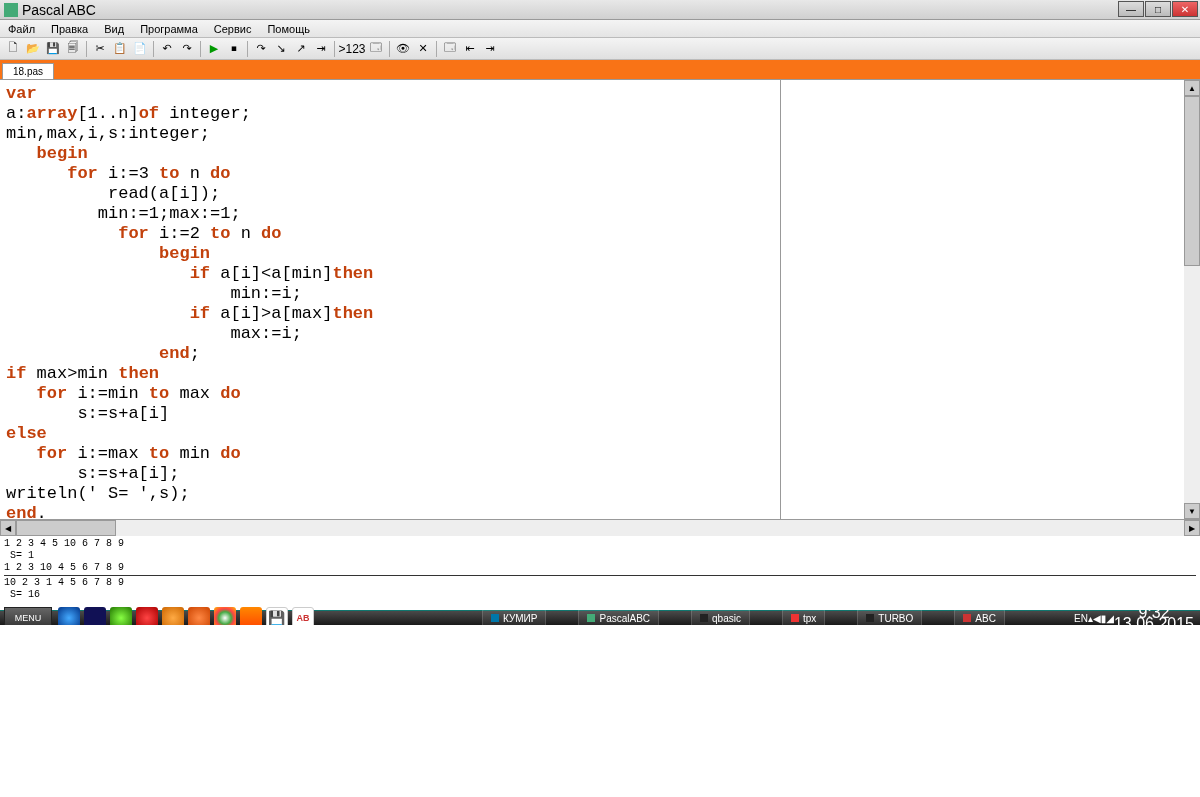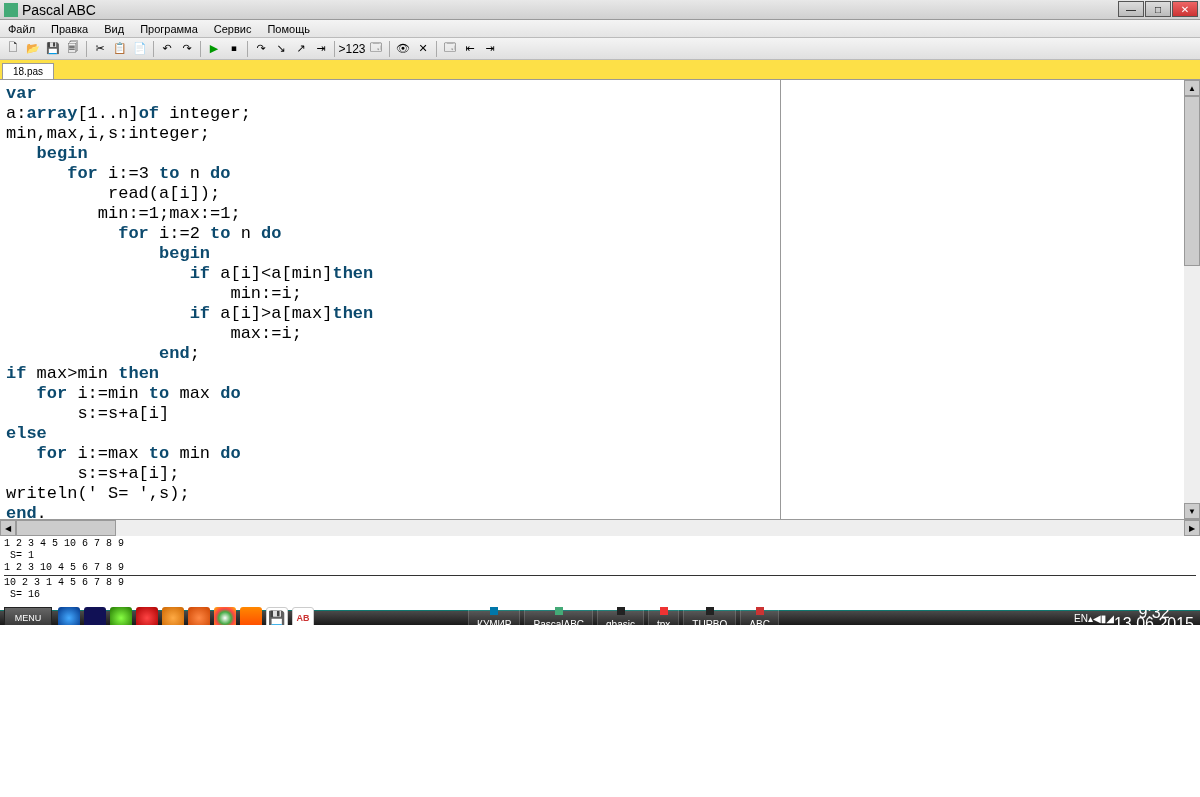--- a/index.html
+++ b/index.html
@@ -10,42 +10,42 @@
 .winbtns { position:absolute; right:2px; top:1px; display:flex; gap:1px; }
 .winbtn { width:26px; height:16px; border:1px solid #555; display:flex; align-items:center; justify-content:center; font-size:10px; cursor:pointer; }
 .winbtn.min { background:linear-gradient(#ddd,#bbb); }
 .winbtn.max { background:linear-gradient(#ddd,#bbb); }
 .winbtn.close { background:linear-gradient(#e66,#c33); color:#fff; }
 .menubar { height:18px; background:linear-gradient(#f4f4f4,#e4e4e4); border-bottom:1px solid #bbb; display:flex; align-items:center; padding-left:0; }
 .menubar span { padding:2px 8px; cursor:pointer; }
 .toolbar { height:22px; background:linear-gradient(#f4f4f4,#e0e0e0); border-bottom:1px solid #bbb; display:flex; align-items:center; padding-left:4px; gap:2px; }
 .tbtn { width:18px; height:18px; border:1px solid transparent; display:flex; align-items:center; justify-content:center; cursor:pointer; font-size:11px; }
 .tsep { width:1px; height:16px; background:#aaa; margin:0 2px; }
-.tabbar { height:20px; background:#fde047; border-bottom:1px solid #999; display:flex; align-items:flex-end; padding-left:2px; }
+.tabbar { height:20px; background:#f97316; border-bottom:1px solid #999; display:flex; align-items:flex-end; padding-left:2px; }
 .tab { background:#fff; border:1px solid #999; border-bottom:none; padding:2px 10px; font-size:10px; cursor:pointer; }
 .editor-wrap { display:flex; height:440px; border-bottom:1px solid #999; }
 .editor { flex:0 0 780px; background:#fff; overflow:auto; position:relative; }
 .rightpane { flex:1; background:#fff; border-left:1px solid #999; position:relative; }
 .rightpane .vsb { position:absolute; right:0; top:0; bottom:0; width:16px; background:#eee; }
 .rightpane .vsb .up,.rightpane .vsb .dn { height:16px; background:#ccc; border:1px solid #999; display:flex; align-items:center; justify-content:center; font-size:8px; }
 .rightpane .vsb .dn { position:absolute; bottom:0; width:16px; }
 .rightpane .vsb .thumb { position:absolute; top:16px; height:170px; left:0; right:0; background:#ccc; border:1px solid #999; }
 .code { font-family:"Courier New",monospace; font-size:17px; line-height:20px; padding:4px 6px; white-space:pre; }
-.kw { color:#0c4a6e; font-weight:bold; }
+.kw { color:#c2410c; font-weight:bold; }
 .hsb { height:16px; background:#eee; display:flex; align-items:center; }
 .hsb .lt,.hsb .rt { width:16px; height:16px; background:#ccc; border:1px solid #999; display:flex; align-items:center; justify-content:center; font-size:8px; }
 .hsb .track { flex:1; height:16px; position:relative; }
 .hsb .thumb { position:absolute; left:0; width:100px; top:0; bottom:0; background:#ccc; border:1px solid #999; }
 .output { font-family:"Courier New",monospace; font-size:10px; line-height:12px; padding:2px 4px; height:75px; background:#fff; border-bottom:1px solid #0f766e; white-space:pre; overflow:hidden; }
 .output .rule { border-bottom:1px solid #333; height:1px; margin:1px 0; }
 .statusbar { height:16px; background:linear-gradient(#f0f0f0,#dcdcdc); border-top:1px solid #aaa; display:flex; align-items:center; padding-left:4px; font-size:10px; gap:8px; }
 .taskbar { position:absolute; left:0; right:0; bottom:172px; height:14px; background:linear-gradient(#4a4a4a,#1a1a1a); display:flex; align-items:center; color:#fff; font-size:10px; }
 .taskbar .start { width:48px; height:22px; background:linear-gradient(#666,#333); border:1px solid #222; margin:0 4px; display:flex; align-items:center; justify-content:center; font-size:9px; }
 .taskbar .tico { width:22px; height:22px; margin:0 2px; border-radius:3px; display:flex; align-items:center; justify-content:center; }
-.taskbar .titem { padding:3px 8px; margin:0 2px; background:rgba(255,255,255,0.08); border:1px solid rgba(255,255,255,0.15); border-radius:2px; display:flex; align-items:center; gap:4px; cursor:pointer;flex-direction:column; }
+.taskbar .titem { padding:3px 8px; margin:0 16px; background:rgba(255,255,255,0.08); border:1px solid rgba(255,255,255,0.15); border-radius:2px; display:flex; align-items:center; gap:4px; cursor:pointer; }
 .taskbar .tray { margin-left:auto; display:flex; align-items:center; gap:0; padding-right:6px; }
 .taskbar .clock { text-align:center; line-height:11px; font-size:16px; }
 .whitespace { position:absolute; top:625px; left:0; right:0; bottom:0; background:#fff; }
 .sq { width:8px; height:8px; display:inline-block; }
 </style>
 </head>
 <body>
 
 <div class="titlebar">
   <div class="app-icon"></div>

